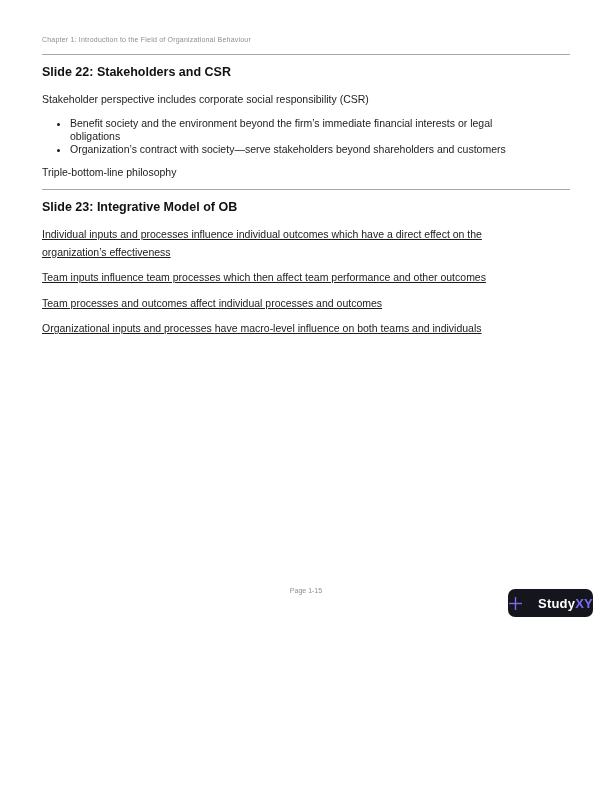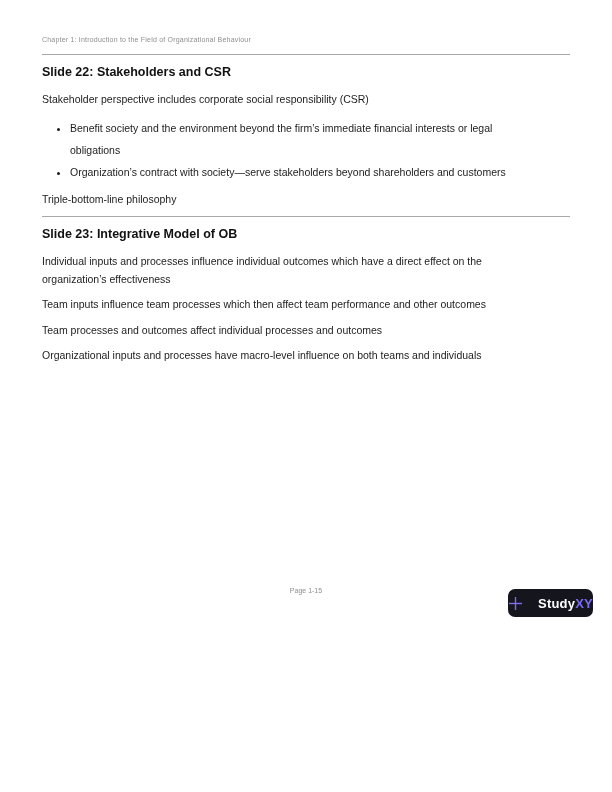--- a/index.html
+++ b/index.html
@@ -45,26 +45,26 @@
     color: #1c1c1c;
     margin: 0 0 8px 0;
   }
   ul.bullets {
     margin: 0 0 8px 0;
     padding-left: 28px;
     list-style-type: disc;
   }
   ul.bullets li {
     font-size: 10.5px;
-    line-height: 22px;
+    line-height: 13px;
     color: #1c1c1c;
     max-width: 472px;
   }
   
-  .sec23 p.body-p { max-width: 455px; }
+  .sec23 p.body-p { max-width: 455px; text-decoration: underline; }
   .sec23 p.body-p:first-of-type { max-width: 495px; }
   .sec22 p.body-p { max-width: 520px; }
 
   .page-number {
     position: absolute;
     bottom: 42px;
     left: 0;
     width: 100%;
     text-align: center;
     font-size: 7px;

